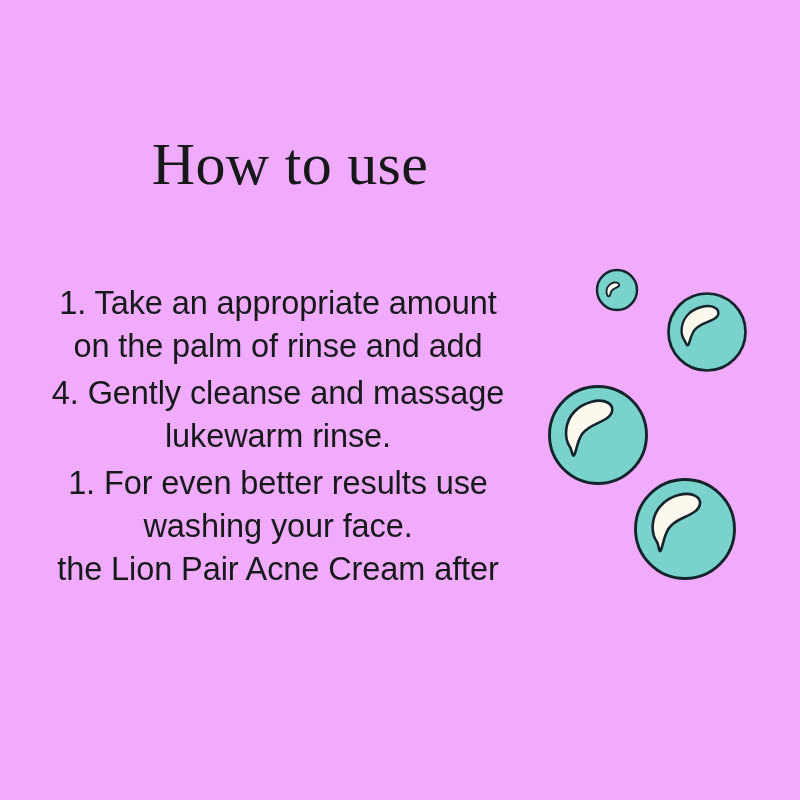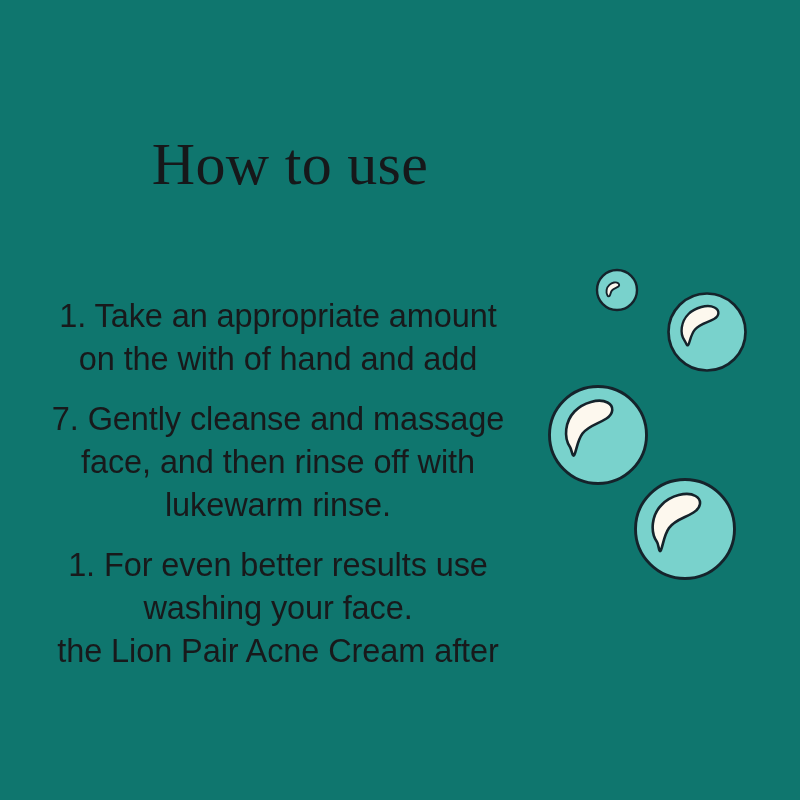--- a/index.html
+++ b/index.html
@@ -11,21 +11,21 @@
     width: 800px;
     height: 800px;
     overflow: hidden;
     font-family: "Liberation Sans", sans-serif;
   }
 
   #poster {
     position: relative;
     width: 800px;
     height: 800px;
-    background: #0f766e;
+    background: #f0abfc;
     overflow: hidden;
   }
 
   
   #title {
     position: absolute;
     left: 0;
     top: 133px;
     width: 580px;
     text-align: center;
@@ -46,21 +46,21 @@
     width: 500px;
     text-align: center;
     font-family: "Liberation Sans", "DejaVu Sans", sans-serif;
     font-size: 32.5px;
     line-height: 43px;
     color: #18191b;
     letter-spacing: -0.1px;
   }
 
   .step {
-    margin: 17px;
+    margin: 4px;
     padding: 0;
   }
 
   .step-line {
     display: block;
     white-space: nowrap;
   }
 
   
   .bubble {
@@ -76,26 +76,25 @@
 <body>
 
 <div id="poster">
 
   <div id="title">How to use</div>
 
   <div id="steps">
 
     <div class="step">
       <span class="step-line">1. Take an appropriate amount</span>
-      <span class="step-line">on the with of hand and add</span>
+      <span class="step-line">on the palm of rinse and add</span>
     </div>
 
     <div class="step">
-      <span class="step-line">7. Gently cleanse and massage</span>
-      <span class="step-line">face, and then rinse off with</span>
+      <span class="step-line">4. Gently cleanse and massage</span>
       <span class="step-line">lukewarm rinse.</span>
     </div>
 
     <div class="step">
       <span class="step-line">1. For even better results use</span>
       <span class="step-line">washing your face.</span>
       <span class="step-line">the Lion Pair Acne Cream after</span>
     </div>
 
   </div>

